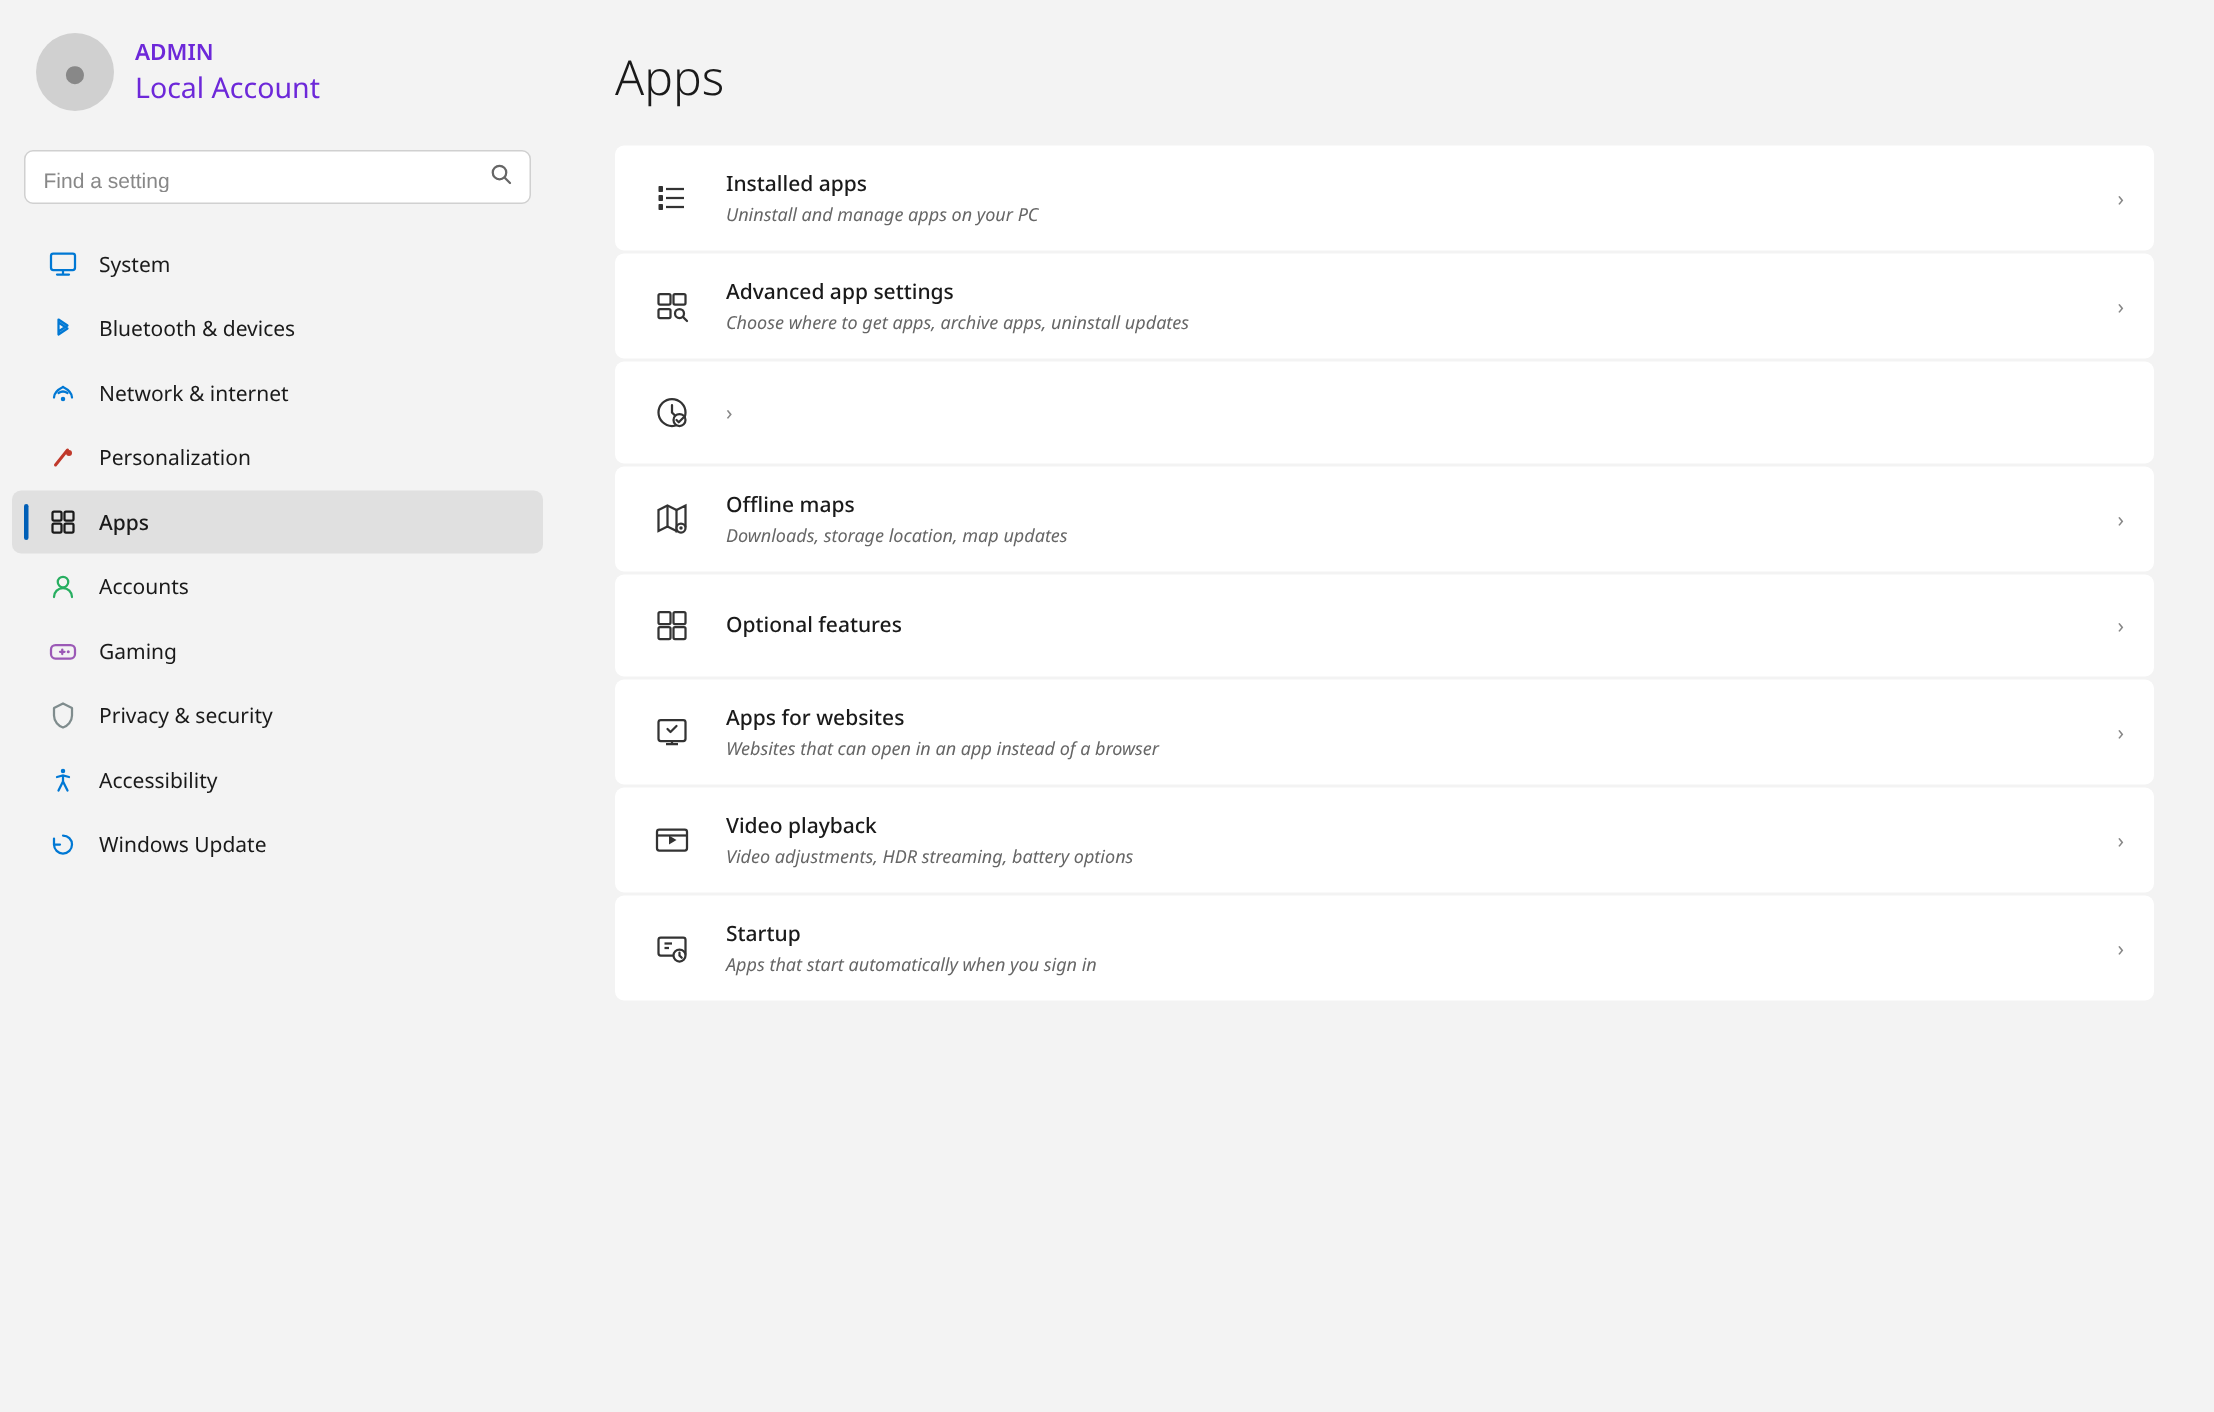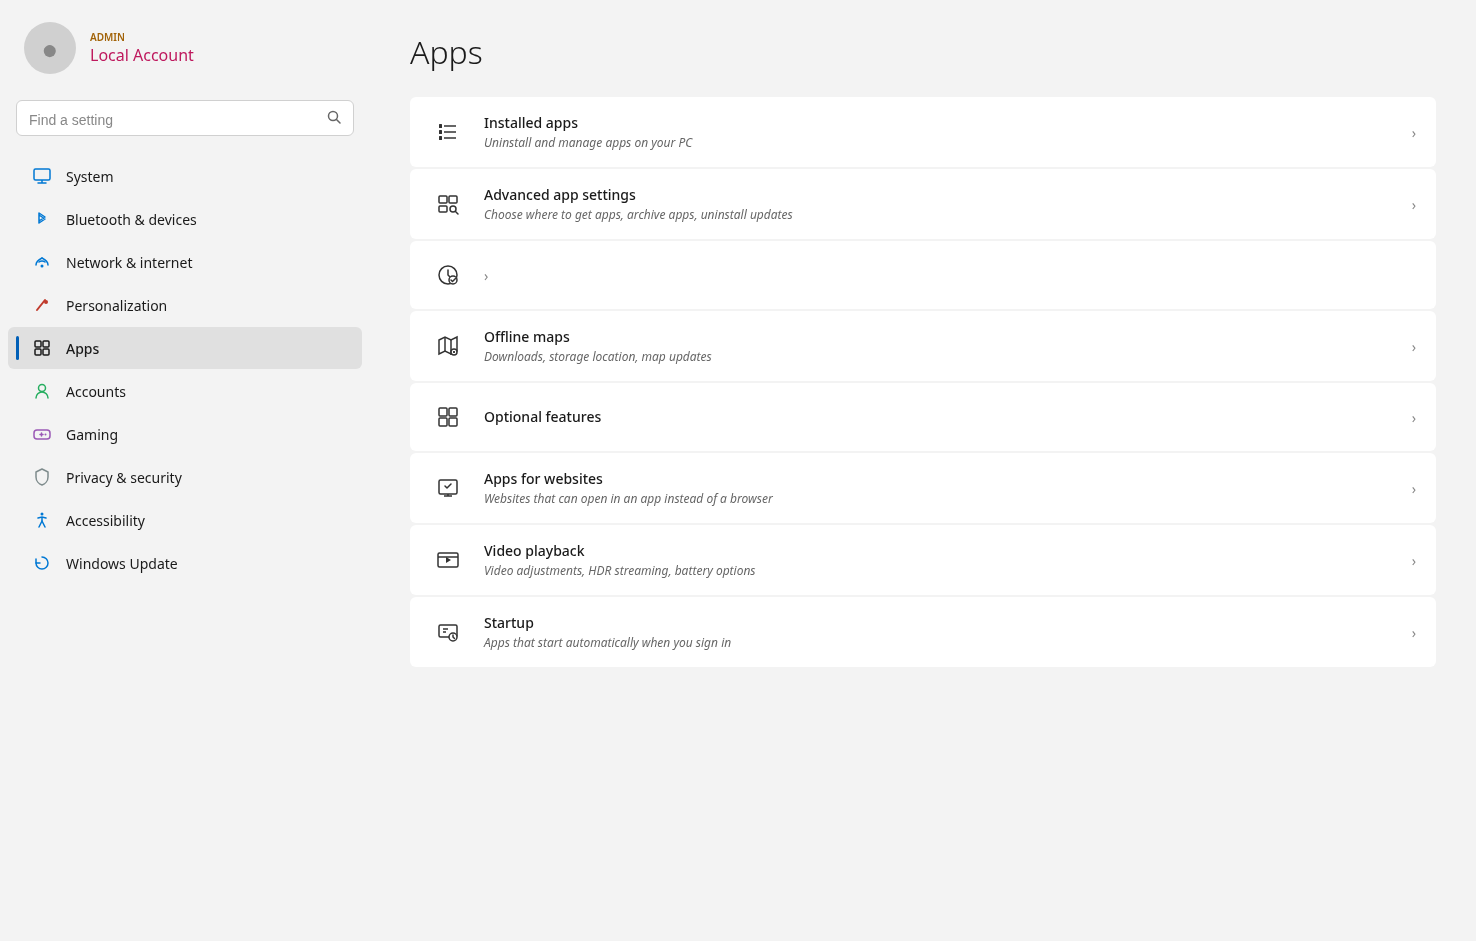--- a/index.html
+++ b/index.html
@@ -40,28 +40,28 @@
       justify-content: center;
       flex-shrink: 0;
     }
 
     .avatar-icon {
       color: #888;
       font-size: 28px;
     }
 
     .user-info .user-name {
-      font-size: 10px;
+      font-size: 15px;
       font-weight: 600;
-      color: #a16207;
+      color: #6d28d9;
     }
 
     .user-info .user-type {
-      font-size: 16px;
-      color: #be185d;
+      font-size: 19px;
+      color: #6d28d9;
     }
 
     .search-box {
       margin: 8px 16px 14px 16px;
       display: flex;
       align-items: flex-end;
       background: #fff;
       border: 1px solid #d0d0d0;
       border-radius: 6px;
       padding: 7px 12px;

